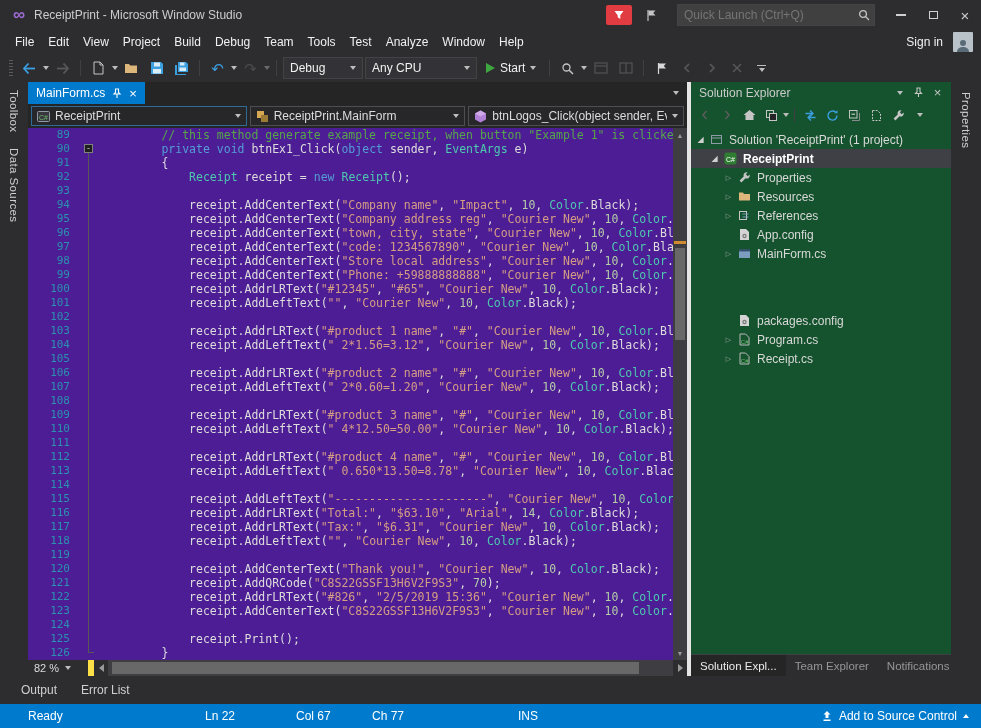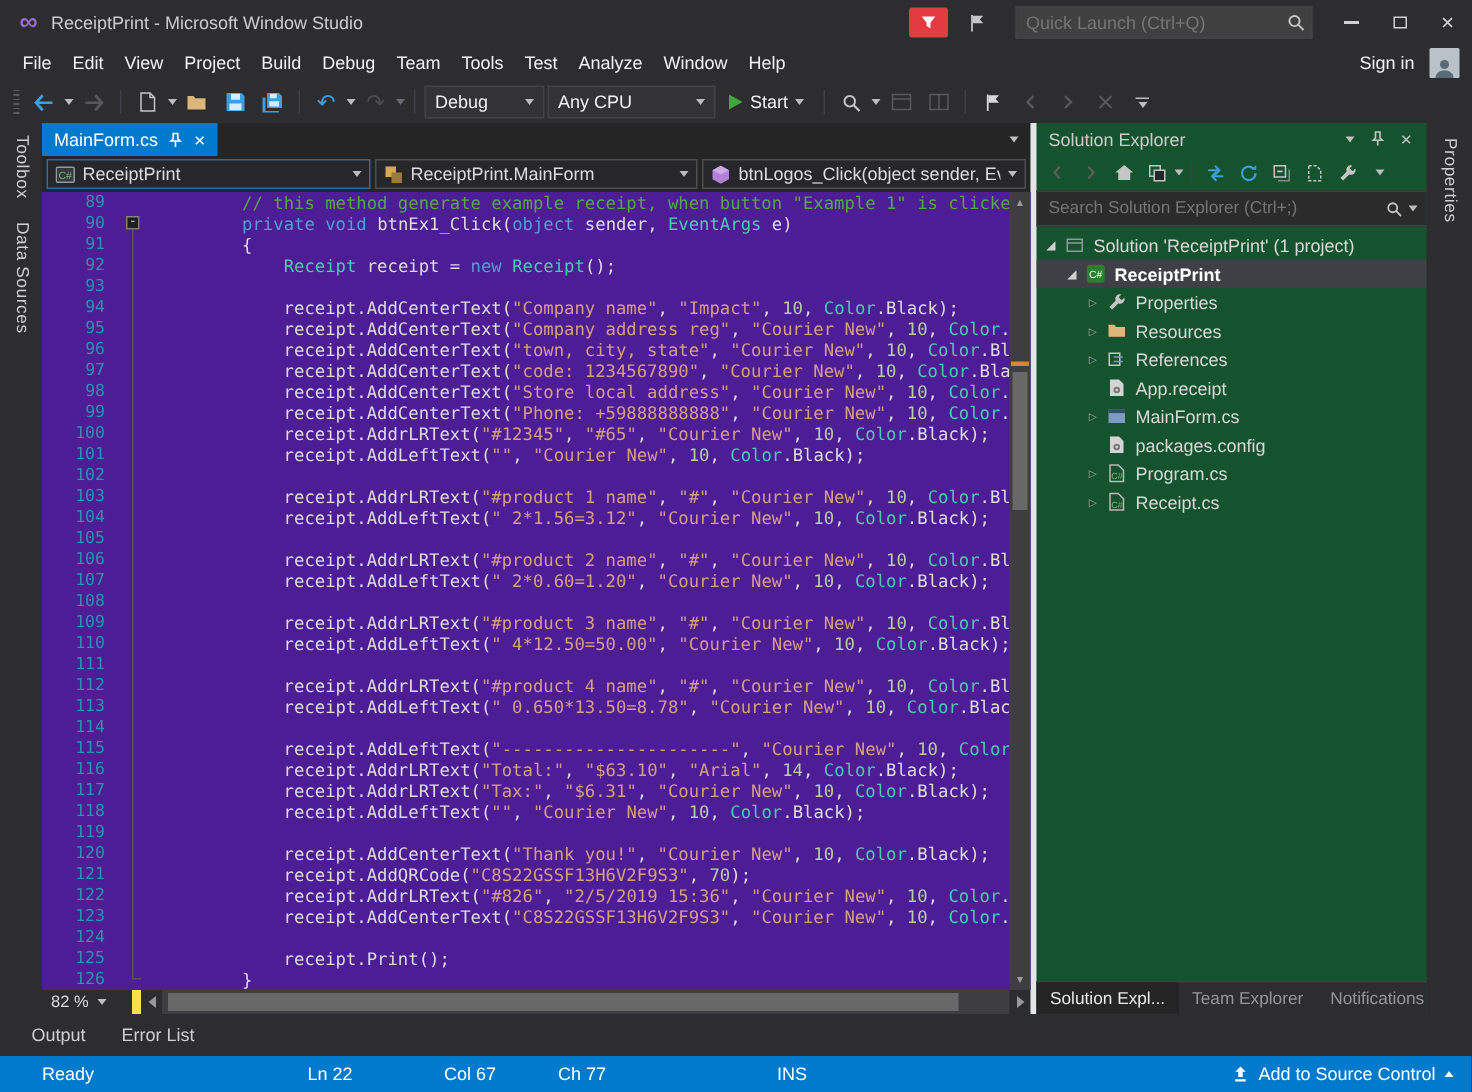--- a/index.html
+++ b/index.html
@@ -643,32 +643,20 @@
       </div>
       <div class="se-ti">
         <svg width="13" height="13" viewBox="0 0 13 13">
             <path d="M11.6 3.4a3.1 3.1 0 0 1-4.1 3.9L3.4 11.4 1.6 9.6l4.1-4.1a3.1 3.1 0 0 1 3.9-4.1L7.8 3.2l2 2z" fill="#c5c5c5"></path>
           </svg>
       </div>
       <div class="se-ti">
           <span class="chev"></span>
         </div>
     </div>
-    <div class="se-search">
-      <input placeholder="Search Solution Explorer (Ctrl+;)" style="">
-      <span class="sic">
-        <span>
-          <svg width="11" height="11" viewBox="0 0 11 11">
-              <circle cx="4.5" cy="4.5" r="3" fill="none" stroke="#c5c5c5" stroke-width="1.2"></circle>
-              <path d="M6.8 6.8L10 10" stroke="#c5c5c5" stroke-width="1.2"></path>
-            </svg>
-        </span>
-        <span class="chev"></span>
-      </span>
-    </div>
     <div id="se-tree">
         <div class="tree-row" style="padding-left: 4px;">
           <span class="twisty exp">◢</span>
           <span class="t-icon">
             <svg viewBox="0 0 13 13" width="13" height="13">
               <rect x="1.5" y="2.5" width="10" height="8" fill="none" stroke="#8e9aa5"></rect>
               <path d="M1.5 5h10" stroke="#8e9aa5"></path>
             </svg>
           </span>
           <span class="t-label">Solution 'ReceiptPrint' (1 project)</span>
@@ -713,33 +701,33 @@
         </div>
         <div class="tree-row" style="padding-left: 32px;">
           <span class="twisty"></span>
           <span class="t-icon">
             <svg viewBox="0 0 13 13" width="13" height="13">
               <path d="M2 1h6l3 3v8H2z" fill="#d4d4d4"></path>
               <circle cx="6.5" cy="8" r="2.2" fill="#7a7a7a"></circle>
               <circle cx="6.5" cy="8" r="0.9" fill="#d4d4d4"></circle>
             </svg>
           </span>
-          <span class="t-label">App.receipt</span>
+          <span class="t-label">App.config</span>
         </div>
         <div class="tree-row" style="padding-left: 32px;">
           <span class="twisty">▷</span>
           <span class="t-icon">
             <svg viewBox="0 0 13 13" width="13" height="13">
               <rect x="1" y="2" width="11" height="9" fill="#7c9dbf"></rect>
               <rect x="1" y="2" width="11" height="2.4" fill="#33506b"></rect>
             </svg>
           </span>
           <span class="t-label">MainForm.cs</span>
         </div>
-        <div class="tree-row" style="padding-left: 32px;">
+        <div class="tree-row" style="padding-left: 32px; margin-top: 48px;">
           <span class="twisty"></span>
           <span class="t-icon">
             <svg viewBox="0 0 13 13" width="13" height="13">
               <path d="M2 1h6l3 3v8H2z" fill="#d4d4d4"></path>
               <circle cx="6.5" cy="8" r="2.2" fill="#7a7a7a"></circle>
               <circle cx="6.5" cy="8" r="0.9" fill="#d4d4d4"></circle>
             </svg>
           </span>
           <span class="t-label">packages.config</span>
         </div>

